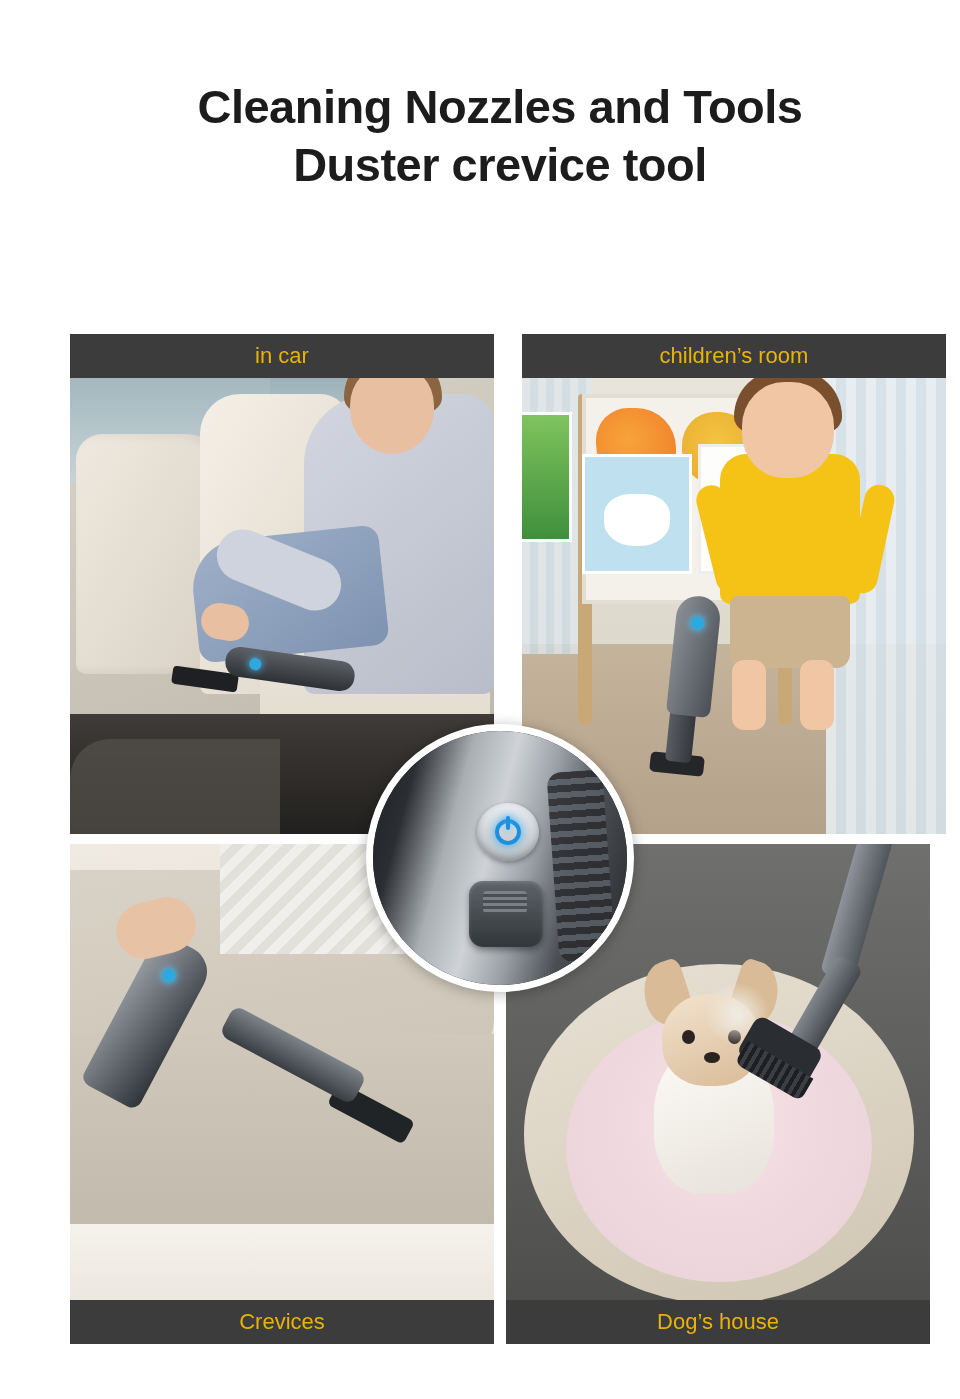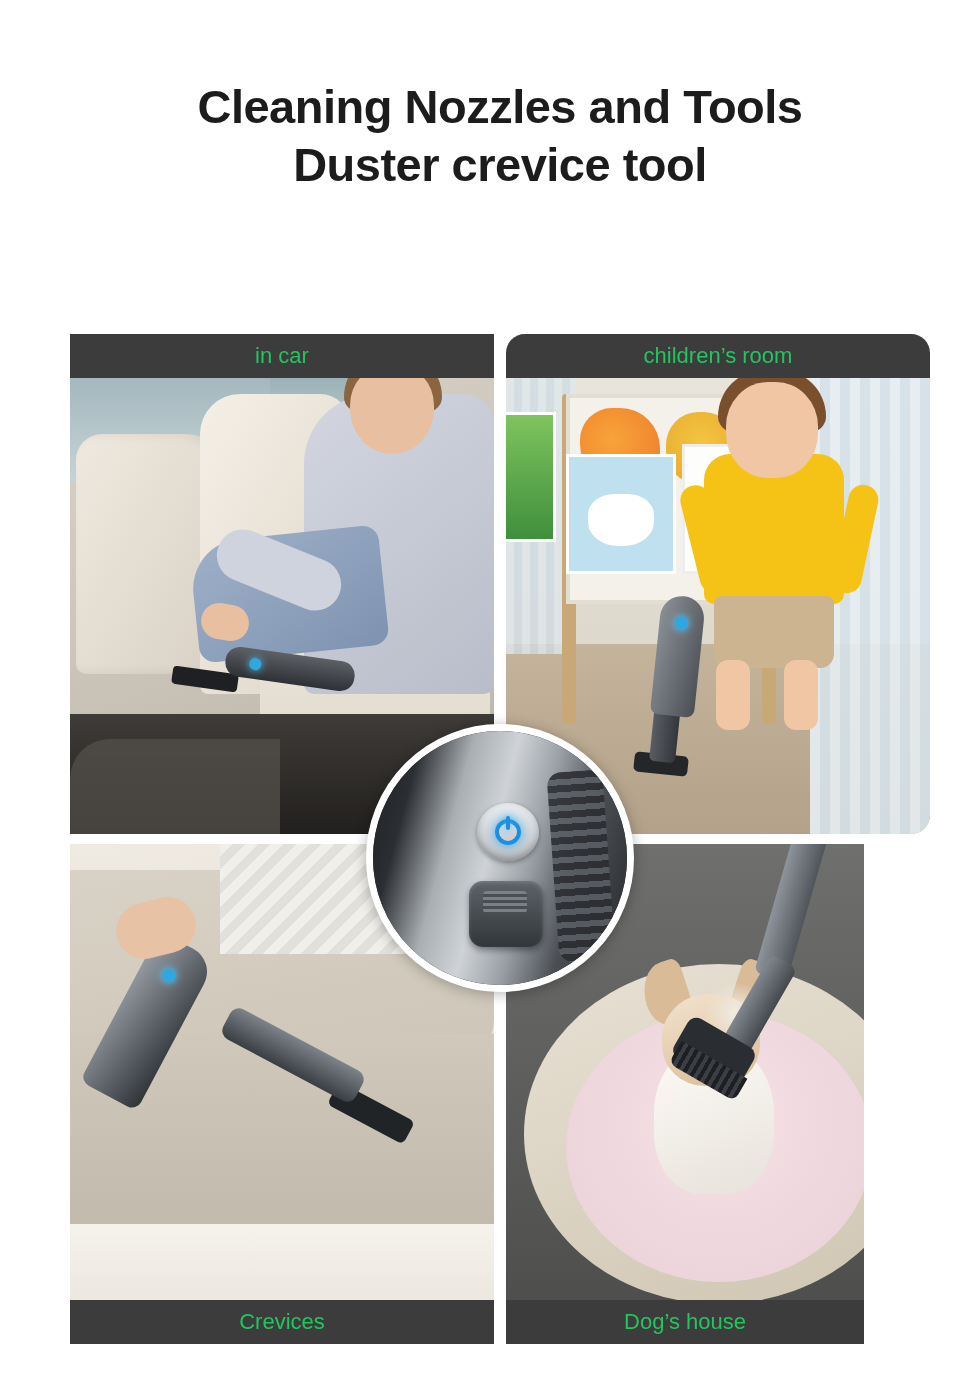--- a/index.html
+++ b/index.html
@@ -44,31 +44,31 @@
     left: 50px;
     top: 334px;
     width: 860px;
     height: 1010px;
   }
   .cell {
     position: absolute;
     overflow: hidden;
   }
   .cell-tl { left: 0;   top: 0;   width: 424px; height: 500px; }
-  .cell-tr { left: 436px; top: 0; width: 424px; height: 500px; border-radius: 19px; }
+  .cell-tr { left: 452px; top: 0; width: 424px; height: 500px; }
   .cell-bl { left: 0;   top: 510px; width: 424px; height: 500px; }
-  .cell-br { left: 436px; top: 510px; width: 358px; height: 500px; padding-left: 28px; }
+  .cell-br { left: 436px; top: 510px; width: 424px; height: 500px; padding-left: 28px; }
 
   .caption {
     position: absolute;
     left: 0;
     width: 100%;
     height: 44px;
     background: #3c3c3c;
-    color: #22c55e;
+    color: #eab308;
     font-size: 22px;
     line-height: 44px;
     text-align: center;
     z-index: 6;
   }
   .caption.top { top: 0; }
   .caption.bottom { bottom: 0; }
 
   
   .photo { position: absolute; inset: 0; }

